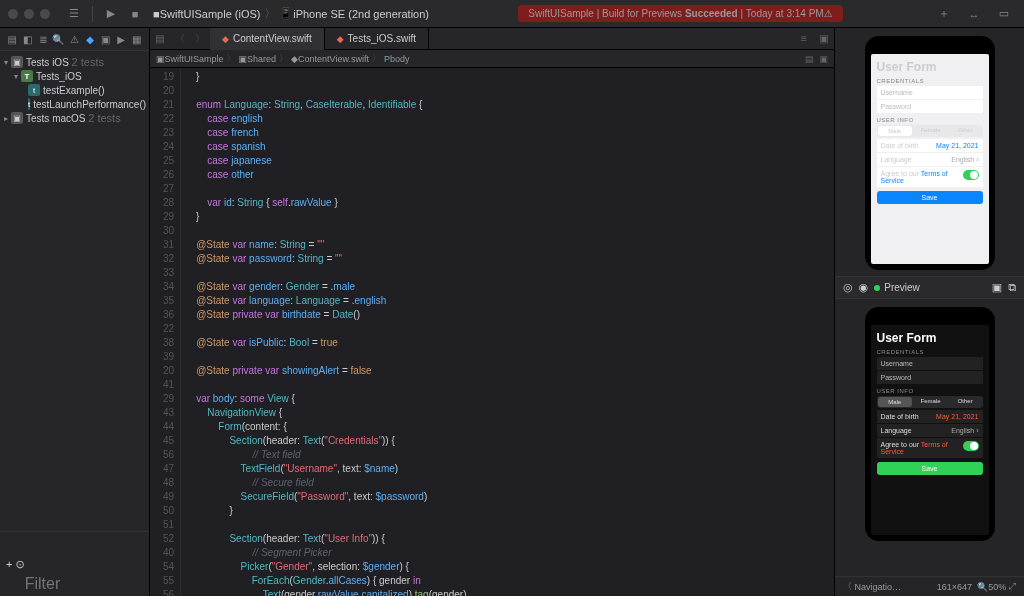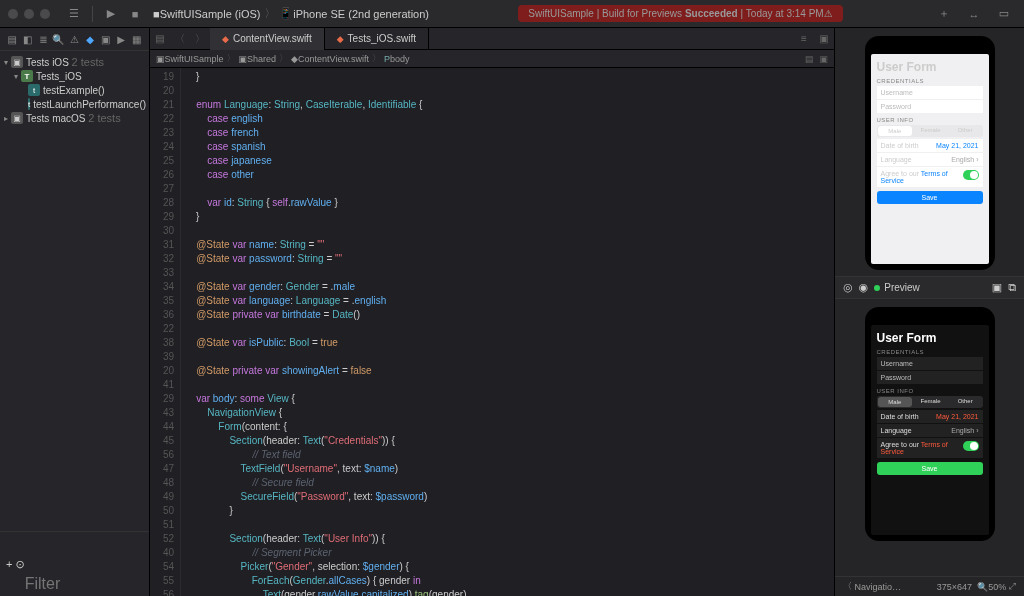--- a/index.html
+++ b/index.html
@@ -294,16 +294,16 @@
         <div class="rowf">
             <span><span>Agree to our</span> <span class="link">Terms of Service</span></span>
             <span class="toggle"></span>
           </div>
         <div class="savebtn">Save</div>
       </div>
     </div>
     <div class="preview-status">
       <span>〈</span>&nbsp;<span>Navigatio…</span>
       <span style="flex:1"></span>
-      <span>375×647</span>&nbsp;&nbsp;🔍 <span>50%</span>&nbsp;⤢
+      <span>161×647</span>&nbsp;&nbsp;🔍 <span>50%</span>&nbsp;⤢
     </div>
   </div>
 </div>
 
 </body></html>

